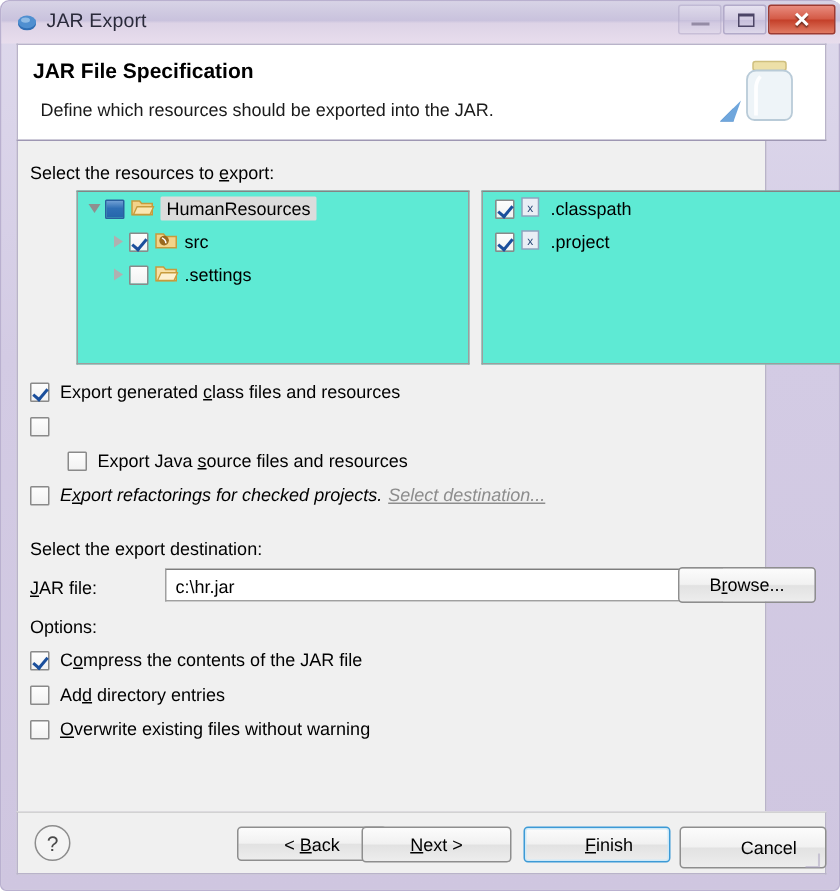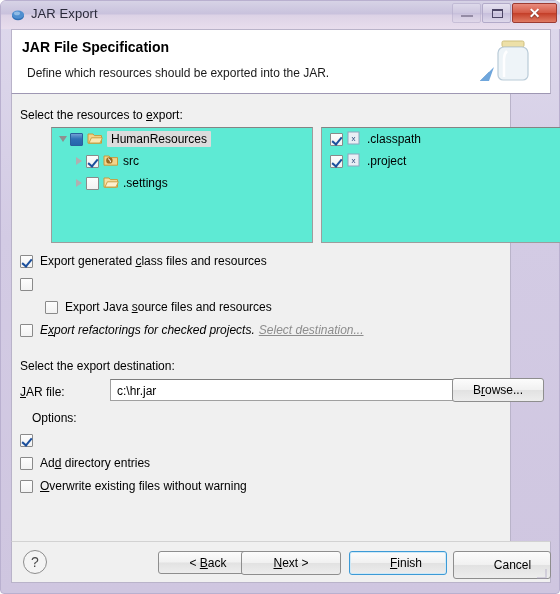--- a/index.html
+++ b/index.html
@@ -430,25 +430,26 @@
       <span class="val">c:\hr.jar</span>
       <span class="arrow"></span>
     </div>
 
     <div class="btn" style="left:440px; top:284px; width:92px; height:24px;">
       <span>B</span>
         <u>r</u>
         <span>owse...</span>
     </div>
 
-    <div class="label" style="left:20px; top:317px;">Options:</div>
+    <div class="label" style="left:8px; top:317px;">Options:</div>
 
     <div id="jar-opts">
         <div class="opt-row" style="left: 8px; top: 337px;">
           <span class="cb checked"></span>
+          <span>C<u>o</u>mpress the contents of the JAR file</span>
         </div>
         <div class="opt-row" style="left: 8px; top: 360px;">
           <span class="cb"></span>
           <span>Ad<u>d</u> directory entries</span>
         </div>
         <div class="opt-row" style="left: 8px; top: 383px;">
           <span class="cb"></span>
           <span><u>O</u>verwrite existing files without warning</span>
         </div>
       </div>

